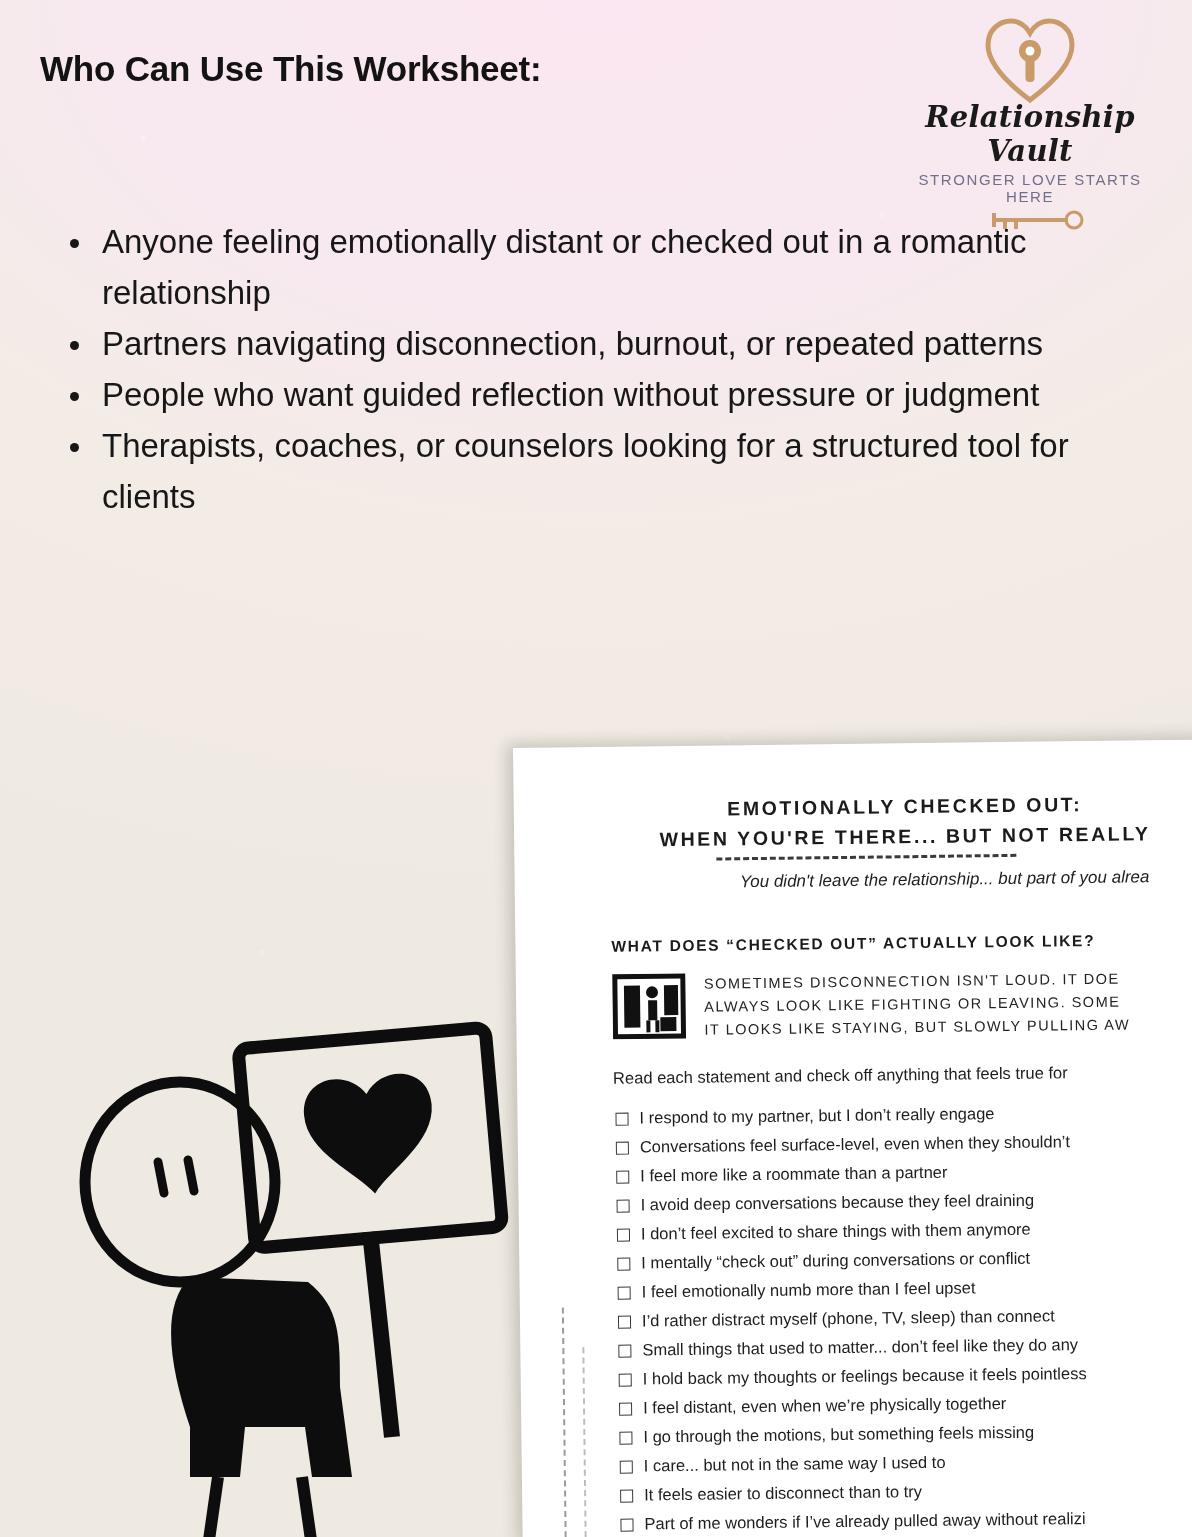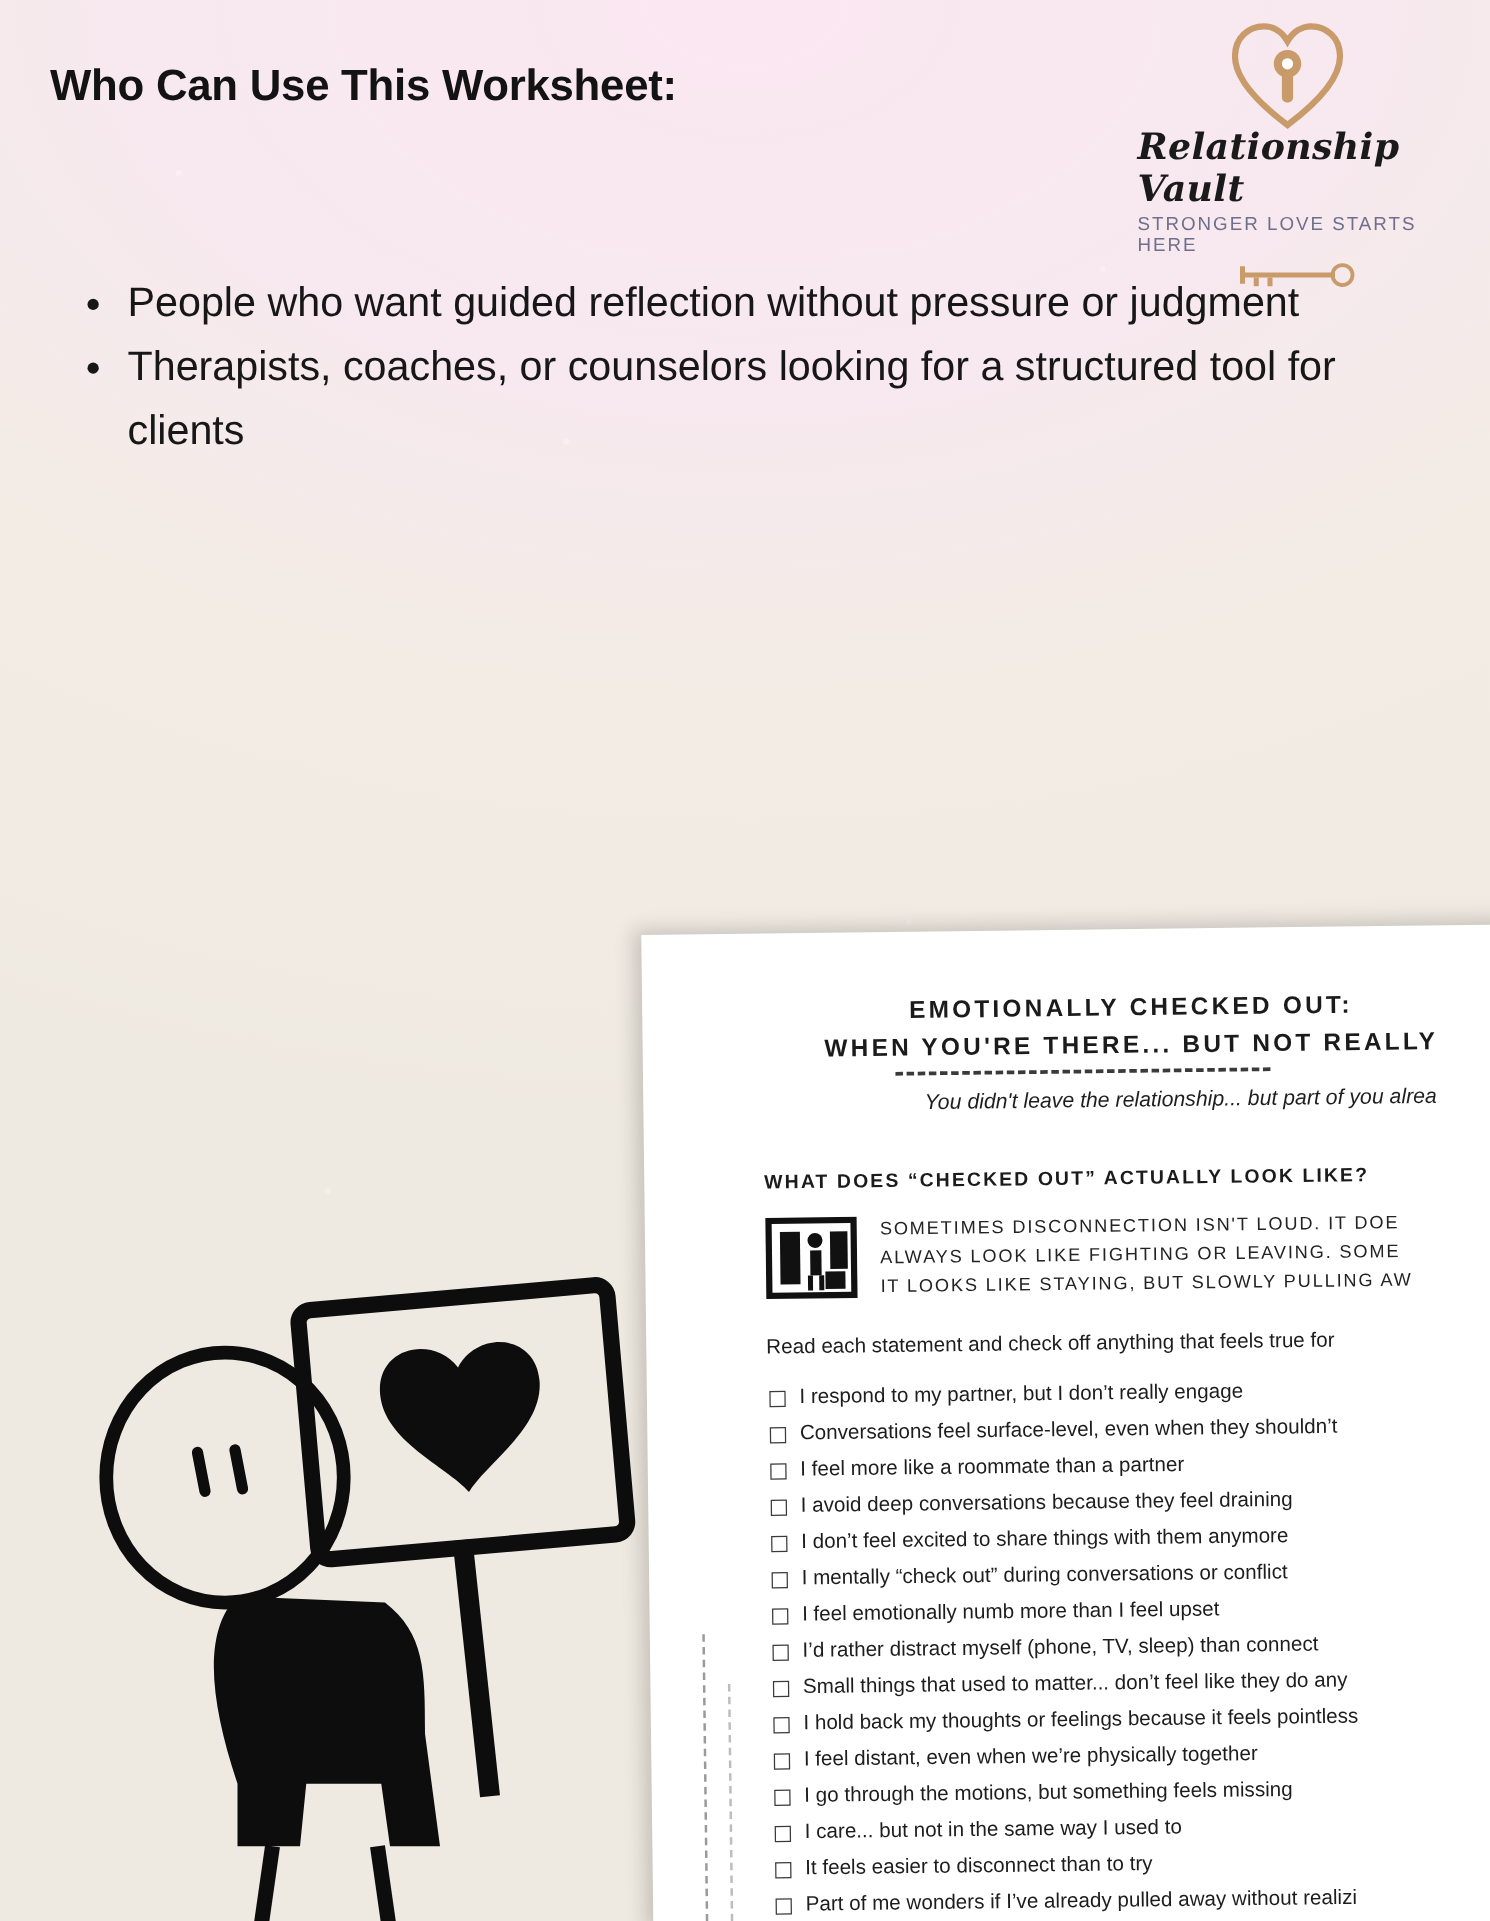--- a/index.html
+++ b/index.html
@@ -46,20 +46,21 @@
     color: #131313;
     letter-spacing: -0.2px;
   }
 
   
   .logo {
     position: absolute;
     right: 42px;
     top: 18px;
     width: 240px;
+    text-align: center;
   }
   .logo-heart {
     height: 86px;
     display: flex;
     align-items: center;
     justify-content: center;
   }
   .logo-name {
     font-family: "DejaVu Serif", serif;
     font-style: italic;
@@ -251,20 +252,22 @@
       <circle cx="104" cy="11" r="8" fill="none" stroke="#c99a6a" stroke-width="3"></circle>
       <rect x="22" y="9" width="76" height="4" fill="#c99a6a"></rect>
       <rect x="22" y="4" width="4" height="14" fill="#c99a6a"></rect>
       <rect x="33" y="13" width="4" height="7" fill="#c99a6a"></rect>
       <rect x="44" y="13" width="4" height="7" fill="#c99a6a"></rect>
     </svg>
   </div>
 </div>
 
 <ul class="bullets">
+  <li>Anyone feeling emotionally distant or checked out in a romantic relationship</li>
+  <li>Partners navigating disconnection, burnout, or repeated patterns</li>
   <li>People who want guided reflection without pressure or judgment</li>
   <li>Therapists, coaches, or counselors looking for a structured tool for clients</li>
 </ul>
 
 <div class="illustration">
   <svg viewBox="0 0 520 540" width="520" height="540" xmlns="http://www.w3.org/2000/svg">
 
     <ellipse cx="140" cy="175" rx="95" ry="100" fill="none" stroke="#0d0d0d" stroke-width="11"></ellipse>
 
     <path d="M118 155 L124 186" stroke="#0d0d0d" stroke-width="9" stroke-linecap="round"></path>

